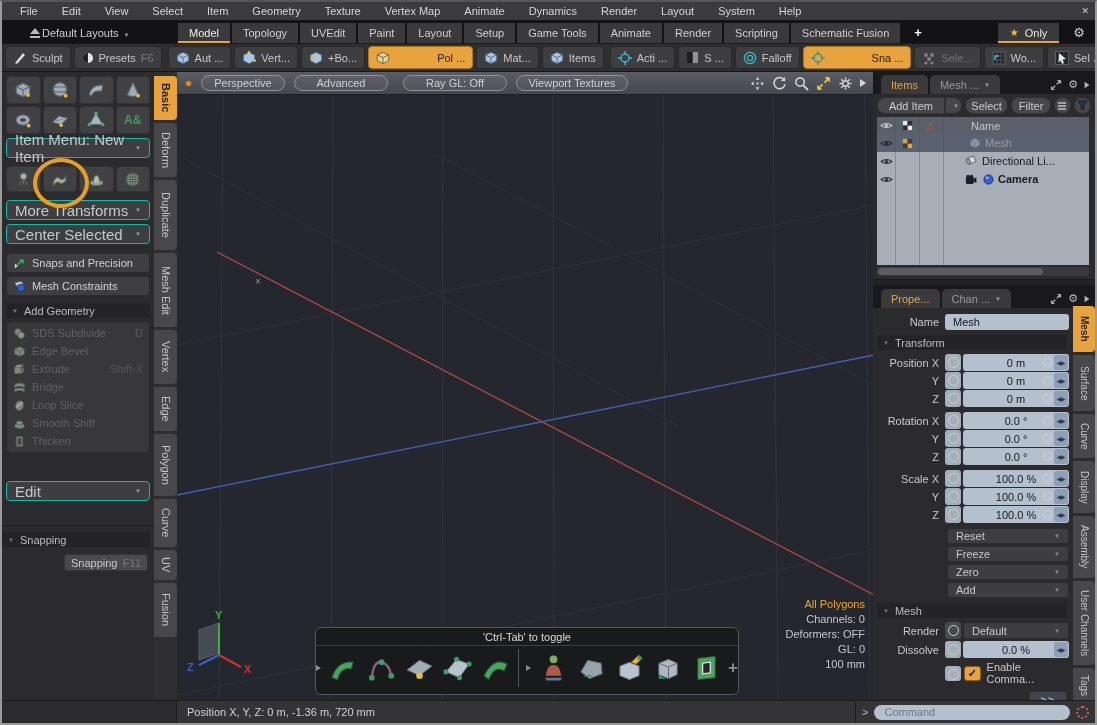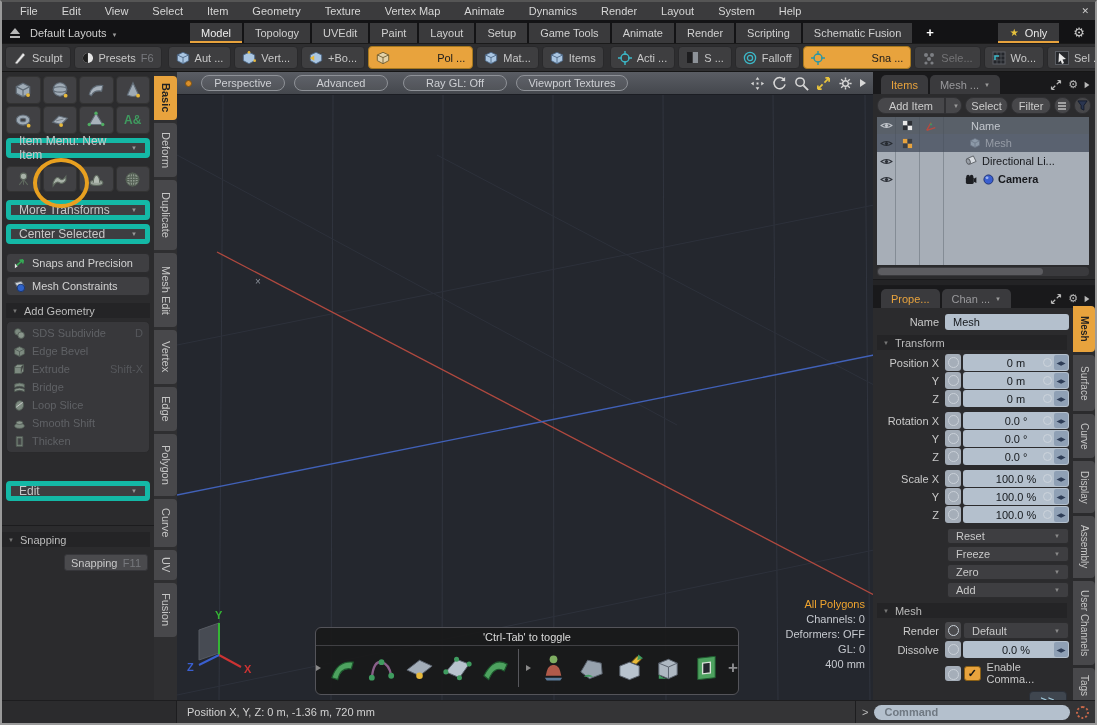--- a/index.html
+++ b/index.html
@@ -7,21 +7,21 @@
   .window { position:relative; width:1097px; height:725px; background:#2f2f31;
             border:2px solid #9a9a9a; border-top-color:#555; overflow:hidden; }
 
   
   .menubar { height:18px; background:#3b3b3d; display:flex; align-items:center; padding-left:6px; }
   .menu-item { padding:0 12px; font-size:11px; color:#d6d6d6; cursor:default; }
   .win-close { margin-left:auto; margin-right:6px; color:#cfcfcf; font-size:9px; }
 
   
   .layoutbar { height:23px; background:#131315; display:flex; align-items:flex-end; }
-  .layout-switch { display:flex; align-items:center; gap:8px; padding:0 10px 4px 6px; width:188px; }
+  .layout-switch { display:flex; align-items:center; padding:0 10px 4px 6px; width:156px;margin-left:20px; }
   .layout-switch .txt { color:#cfcfcf; font-size:11px; }
   .caret-d::after { content:"▼"; font-size:6px; color:#9a9a9a; margin-left:5px; }
   .ltab { background:#3a3a3c; margin-right:2px; padding:4px 11px 3px; font-size:11px; color:#d0d0d0;
           height:20px; border-bottom:2px solid transparent; white-space:nowrap; }
   .ltab.active { border-bottom-color:#e8a33d; color:#eee; }
   .ltab-add { color:#fff; font-weight:bold; padding:3px 12px; font-size:13px; }
   .star-only { margin-left:auto; background:#3a3a3c; border-bottom:2px solid #e8a33d; color:#e8e8e8;
                font-size:11px; padding:4px 12px 3px; height:20px; display:flex; gap:6px; align-items:center;}
   .star-only .star { color:#e8c33d; font-size:10px; }
   .gearbtn { color:#c9c9c9; padding:0 10px 3px 14px; font-size:13px; }
@@ -38,22 +38,22 @@
                display:flex; align-items:center; justify-content:center; color:#eee; font-size:11px; font-weight:bold;}
 
   
   .main { position:absolute; top:70px; left:0; right:0; bottom:23px; }
 
   
   .sidebar { position:absolute; left:0; top:0; bottom:0; width:152px; background:#2b2b2d; padding:4px 4px 0 4px; }
   .igrid { display:grid; grid-template-columns:repeat(4,1fr); gap:2px; }
   .icell { height:28px; background:#414144; border:1px solid #333; border-radius:4px;
            display:flex; align-items:center; justify-content:center; position:relative; }
-  .sdrop { height:20px; background:#3e3e41; border:5px solid #14b8a6; border-radius:4px; color:#c8c8c8;
-           font-size:12px; display:flex; align-items:center; padding:0 8px; }
+  .sdrop { height:20px; background:#3e3e41; border:1px solid #14b8a6; border-radius:4px; color:#c8c8c8;
+           font-size:15px; display:flex; align-items:center; padding:0 8px; }
   .sdrop::after { content:"▼"; font-size:6px; color:#999; margin-left:auto; }
   .sbtn { height:20px; background:#3f3f42; border:1px solid #2c2c2e; border-radius:4px; color:#d2d2d2;
           font-size:11px; display:flex; gap:6px; align-items:center; padding:0 6px; }
   .shead { height:15px; background:#242426; color:#bcbcbc; font-size:11px; display:flex; align-items:center;
            gap:6px; padding:0 6px; }
   .shead::before { content:"▼"; font-size:6px; color:#777; }
   .gpanel { background:#38383b; border:1px solid #2a2a2c; border-radius:5px; padding:2px 3px; }
   .gtool { height:18px; display:flex; align-items:center; gap:6px; padding:0 3px; color:#5f6165; font-size:11px; }
   .gtool .sc { margin-left:auto; color:#55575b; }
   .annot-circle { position:absolute; left:31px; top:86px; width:56px; height:50px;
@@ -150,21 +150,21 @@
 
   
   .statusbar { position:absolute; left:0; right:0; bottom:0; height:23px; background:#343436;
                border-top:1px solid #1d1d1f; display:flex; align-items:center; }
   .sb-left { width:175px; height:100%; background:#2b2b2d; border-right:1px solid #1d1d1f; flex:none; }
   .sb-pos { color:#d2d2d2; font-size:11px; padding-left:10px; flex:1; }
   .sb-cmd { width:240px; height:100%; border-left:1px solid #1d1d1f; display:flex; align-items:center;
             gap:6px; padding:0 6px; flex:none; }
   .sb-prompt { color:#bbb; font-size:11px; }
   .cmdinput { flex:1; height:15px; background:#b4c0cd; border:none; border-radius:8px; font-size:11px;
-              padding:0 10px; color:#2a2e34; font-family:"Liberation Sans", sans-serif; outline:none;font-weight:bold; }
+              padding:0 10px; color:#2a2e34; font-family:"Liberation Sans", sans-serif; outline:none; }
   .cmdinput::placeholder { color:#6f7882; }
   .recdot { width:13px; height:13px; border:2px dotted #c9684a; border-radius:50%; flex:none; }
 </style>
 </head>
 <body>
 
 <div class="window">
 
   <div class="menubar">
     <div class="menu-item">File</div>
@@ -645,21 +645,21 @@
             </svg>
           <div class="pplus">+</div>
         </div>
       </div>
 
       <div class="vinfo">
         <div class="hl">All Polygons</div>
         <div>Channels: 0</div>
         <div>Deformers: OFF</div>
         <div>GL: 0</div>
-        <div>400 mm</div>
+        <div>100 mm</div>
       </div>
     </div>
 
     <div class="right">
 
       <div class="rtabbar">
         <div class="rtab active">Items</div>
         <div class="rtab caret-d">Mesh ...</div>
         <div class="rt-icons">
           <svg width="12" height="12" viewBox="0 0 16 16">

